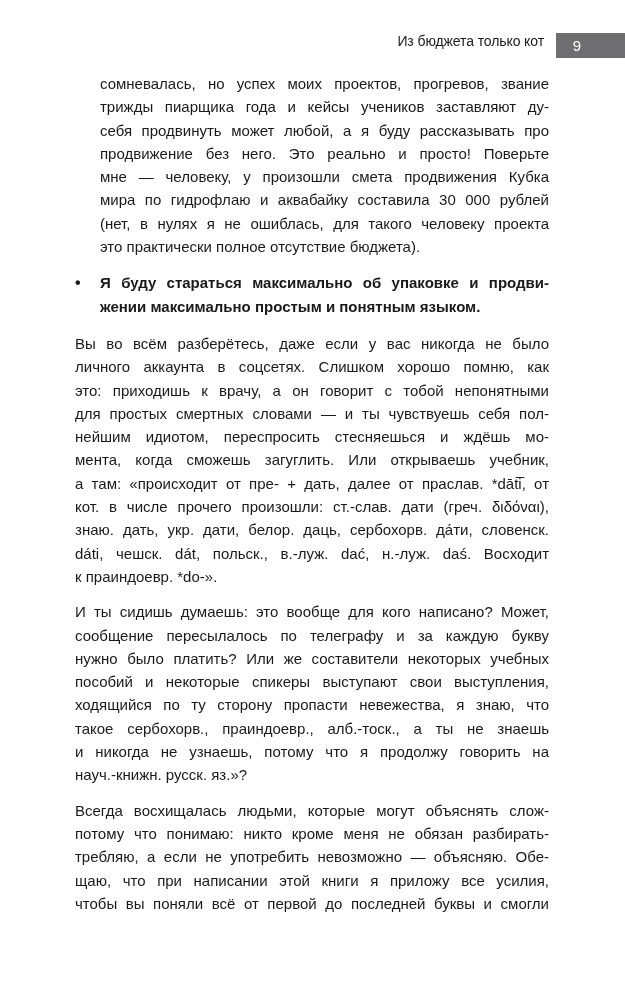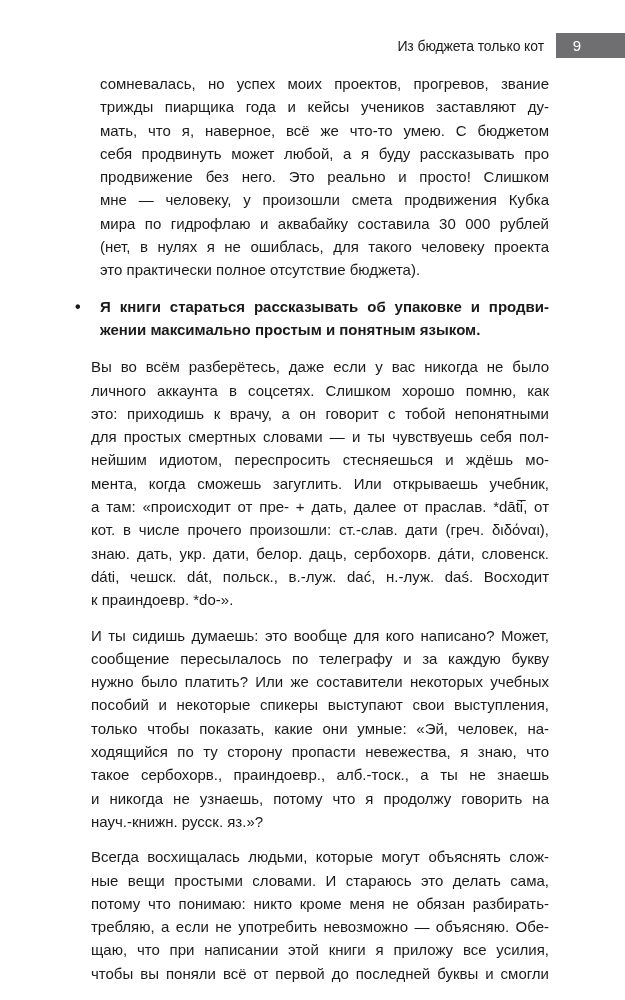--- a/index.html
+++ b/index.html
@@ -14,21 +14,20 @@
       overflow: hidden;
       font-family: "Liberation Sans", sans-serif;
       color: #1a1a1a;
     }
     .running-head {
       position: absolute;
       top: 33px;
       right: 0;
       height: 25px;
       display: flex;
-      align-items: center;
     }
     .running-title {
       font-size: 14px;
       color: #1a1a1a;
       margin-right: 12px;
       letter-spacing: -0.1px;
     }
     .page-number-box {
       width: 69px;
       height: 25px;
@@ -62,21 +61,20 @@
     p.line {
       text-align: justify;
       text-align-last: justify;
       white-space: nowrap;
     }
     .indented {
       padding-left: 25px;
     }
     .para {
       margin-bottom: 12px;
-      margin-left: 16px;
     }
     .bullet-item {
       position: relative;
       padding-left: 25px;
       margin-top: 13px;
       margin-bottom: 14px;
       font-weight: bold;
     }
     .bullet-mark {
       position: absolute;
@@ -98,33 +96,32 @@
   <div class="page-number-box">
     <span>9</span>
   </div>
 </div>
 
 <div class="content">
 
   <div class="indented" id="continued">
       <p class="line">сомневалась, но успех моих проектов, прогревов, звание</p>
       <p class="line">трижды пиарщика года и кейсы учеников заставляют ду-</p>
-      <p class="line">мать, что я, наверное, всё же что-то умею. С бюджетом</p>
       <p class="line">себя продвинуть может любой, а я буду рассказывать про</p>
-      <p class="line">продвижение без него. Это реально и просто! Слишком</p>
+      <p class="line">продвижение без него. Это реально и просто! Поверьте</p>
       <p class="line">мне — человеку, у произошли смета продвижения Кубка</p>
       <p class="line">мира по гидрофлаю и аквабайку составила 30 000 рублей</p>
       <p class="line">(нет, в нулях я не ошиблась, для такого человеку проекта</p>
       <p class="line line-last">это практически полное отсутствие бюджета).</p>
     </div>
 
   <div class="bullet-item">
     <span class="bullet-mark">•</span>
     <div id="bullet-lines">
-        <p class="line">Я книги стараться рассказывать об упаковке и продви-</p>
+        <p class="line">Я буду стараться максимально об упаковке и продви-</p>
         <p class="line line-last">жении максимально простым и понятным языком.</p>
       </div>
   </div>
 
   <div class="para" id="para-0">
       <p class="line">Вы во всём разберётесь, даже если у вас никогда не было</p>
       <p class="line">личного аккаунта в соцсетях. Слишком хорошо помню, как</p>
       <p class="line">это: приходишь к врачу, а он говорит с тобой непонятными</p>
       <p class="line">для простых смертных словами — и ты чувствуешь себя пол-</p>
       <p class="line">нейшим идиотом, переспросить стесняешься и ждёшь мо-</p>
@@ -133,28 +130,26 @@
       <p class="line">кот. в числе прочего произошли: ст.-слав. дати (греч. διδόναι),</p>
       <p class="line">знаю. дать, укр. дати, белор. даць, сербохорв. да́ти, словенск.</p>
       <p class="line">dáti, чешск. dát, польск., в.-луж. dać, н.-луж. daś. Восходит</p>
       <p class="line line-last">к праиндоевр. *do-».</p>
     </div>
   <div class="para" id="para-1">
       <p class="line">И ты сидишь думаешь: это вообще для кого написано? Может,</p>
       <p class="line">сообщение пересылалось по телеграфу и за каждую букву</p>
       <p class="line">нужно было платить? Или же составители некоторых учебных</p>
       <p class="line">пособий и некоторые спикеры выступают свои выступления,</p>
-      <p class="line">только чтобы показать, какие они умные: «Эй, человек, на-</p>
       <p class="line">ходящийся по ту сторону пропасти невежества, я знаю, что</p>
       <p class="line">такое сербохорв., праиндоевр., алб.-тоск., а ты не знаешь</p>
       <p class="line">и никогда не узнаешь, потому что я продолжу говорить на</p>
       <p class="line line-last">науч.-книжн. русск. яз.»?</p>
     </div>
   <div class="para" id="para-2">
       <p class="line">Всегда восхищалась людьми, которые могут объяснять слож-</p>
-      <p class="line">ные вещи простыми словами. И стараюсь это делать сама,</p>
       <p class="line">потому что понимаю: никто кроме меня не обязан разбирать-</p>
       <p class="line">требляю, а если не употребить невозможно — объясняю. Обе-</p>
       <p class="line">щаю, что при написании этой книги я приложу все усилия,</p>
       <p class="line">чтобы вы поняли всё от первой до последней буквы и смогли</p>
     </div>
 
 </div>
 
 </body></html>

